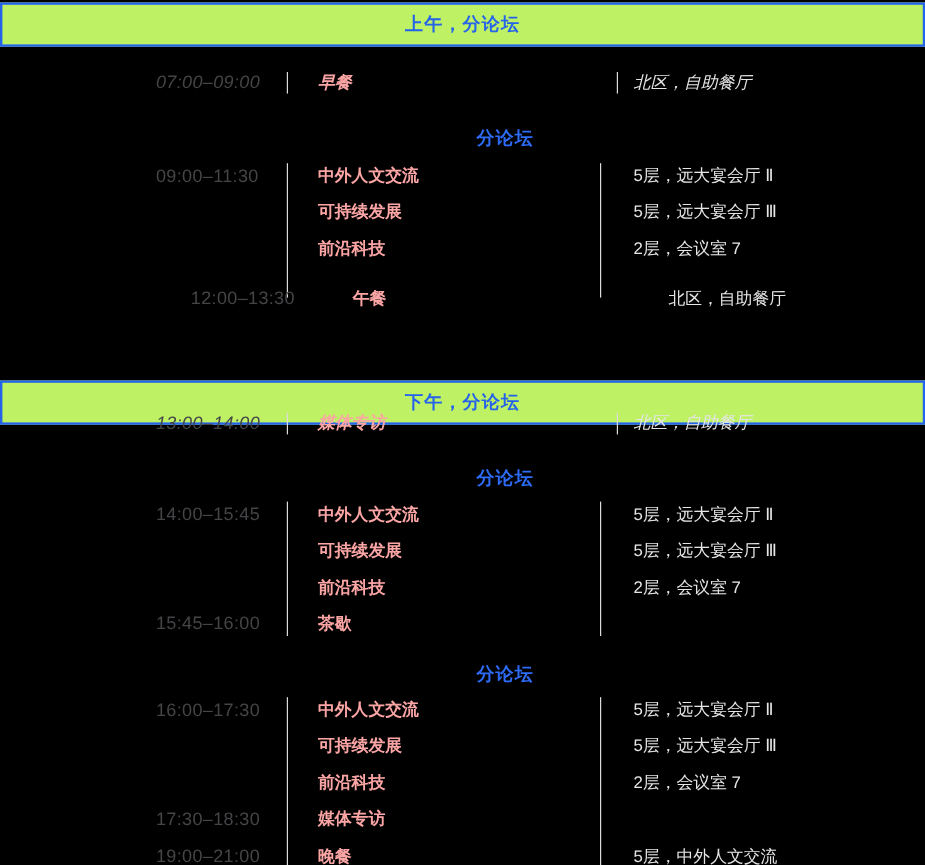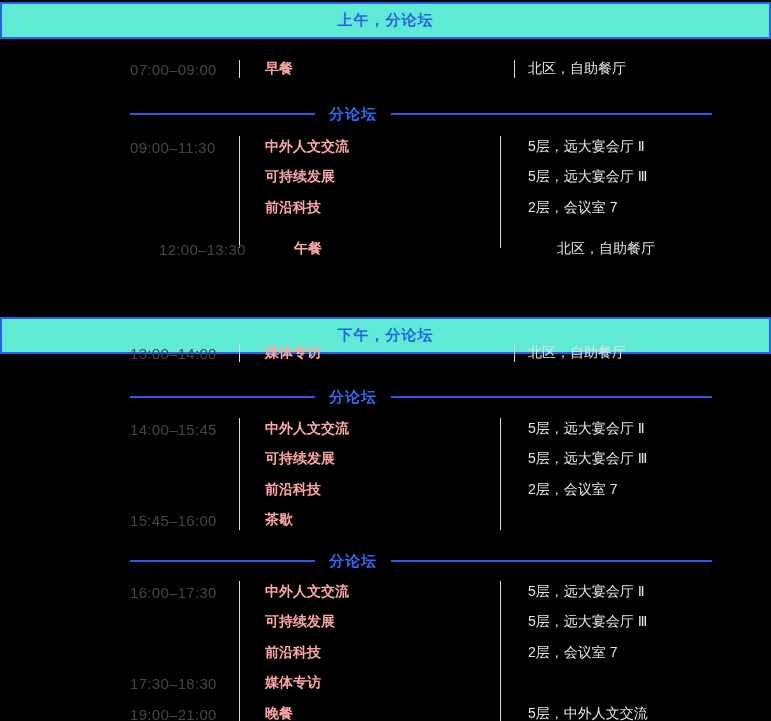--- a/index.html
+++ b/index.html
@@ -5,49 +5,49 @@
   html,body{margin:0;padding:0;}
   body{
     width:771px;height:721px;
     background:#000;
     position:relative;
     overflow:hidden;
     font-family:"Liberation Sans","DejaVu Sans",sans-serif;
   }
   .header-bar{
     position:absolute;left:0;right:0;height:37px;
-    background:#5eead4;
+    background:#bef264;
     border:2px solid #2563eb;
     box-sizing:border-box;
     display:flex;align-items:center;justify-content:center;
     color:#2563eb;font-weight:bold;font-size:15px;
     letter-spacing:1px;
   }
-  .row{position:absolute;left:0;right:0;height:26px;}
+  .row{position:absolute;left:0;right:0;height:26px;font-style:italic;}
   .cell{
     position:absolute;top:50%;transform:translateY(-50%);
     white-space:nowrap;
   }
   .time{left:130px;font-size:15px;color:#454548;letter-spacing:.3px;}
   .event{left:265px;font-size:14px;font-weight:600;color:#fca5a5;}
   .loc{left:528px;font-size:14px;font-weight:500;color:#e5e5e5;}
   .vbar{
     position:absolute;top:50%;transform:translateY(-50%);
     width:1px;height:18px;background:#dcdcdc;
   }
   .vbar.l{left:239px;}
   .vbar.r{left:514px;}
   .group{position:absolute;left:0;right:0;}
   .gbar{position:absolute;width:1px;top:5px;bottom:5px;background:#dcdcdc;}
   .gbar.l{left:239px;}
   .gbar.r{left:500px;}
   .grow{position:absolute;left:0;right:0;height:31px;}
   .divider{
     position:absolute;left:130px;width:582px;height:16px;
-    display:flex;align-items:center;
+    display:flex;align-items:center;flex-direction:column;
   }
   .dline{height:1.5px;background:#2b5ce8;}
   .dline.left{width:185px;}
   .dline.right{flex:1;}
   .dlabel{
     color:#2e6bf7;font-weight:bold;font-size:15px;
     margin:0 14px;letter-spacing:1px;white-space:nowrap;
   }
 </style>
 </head>

